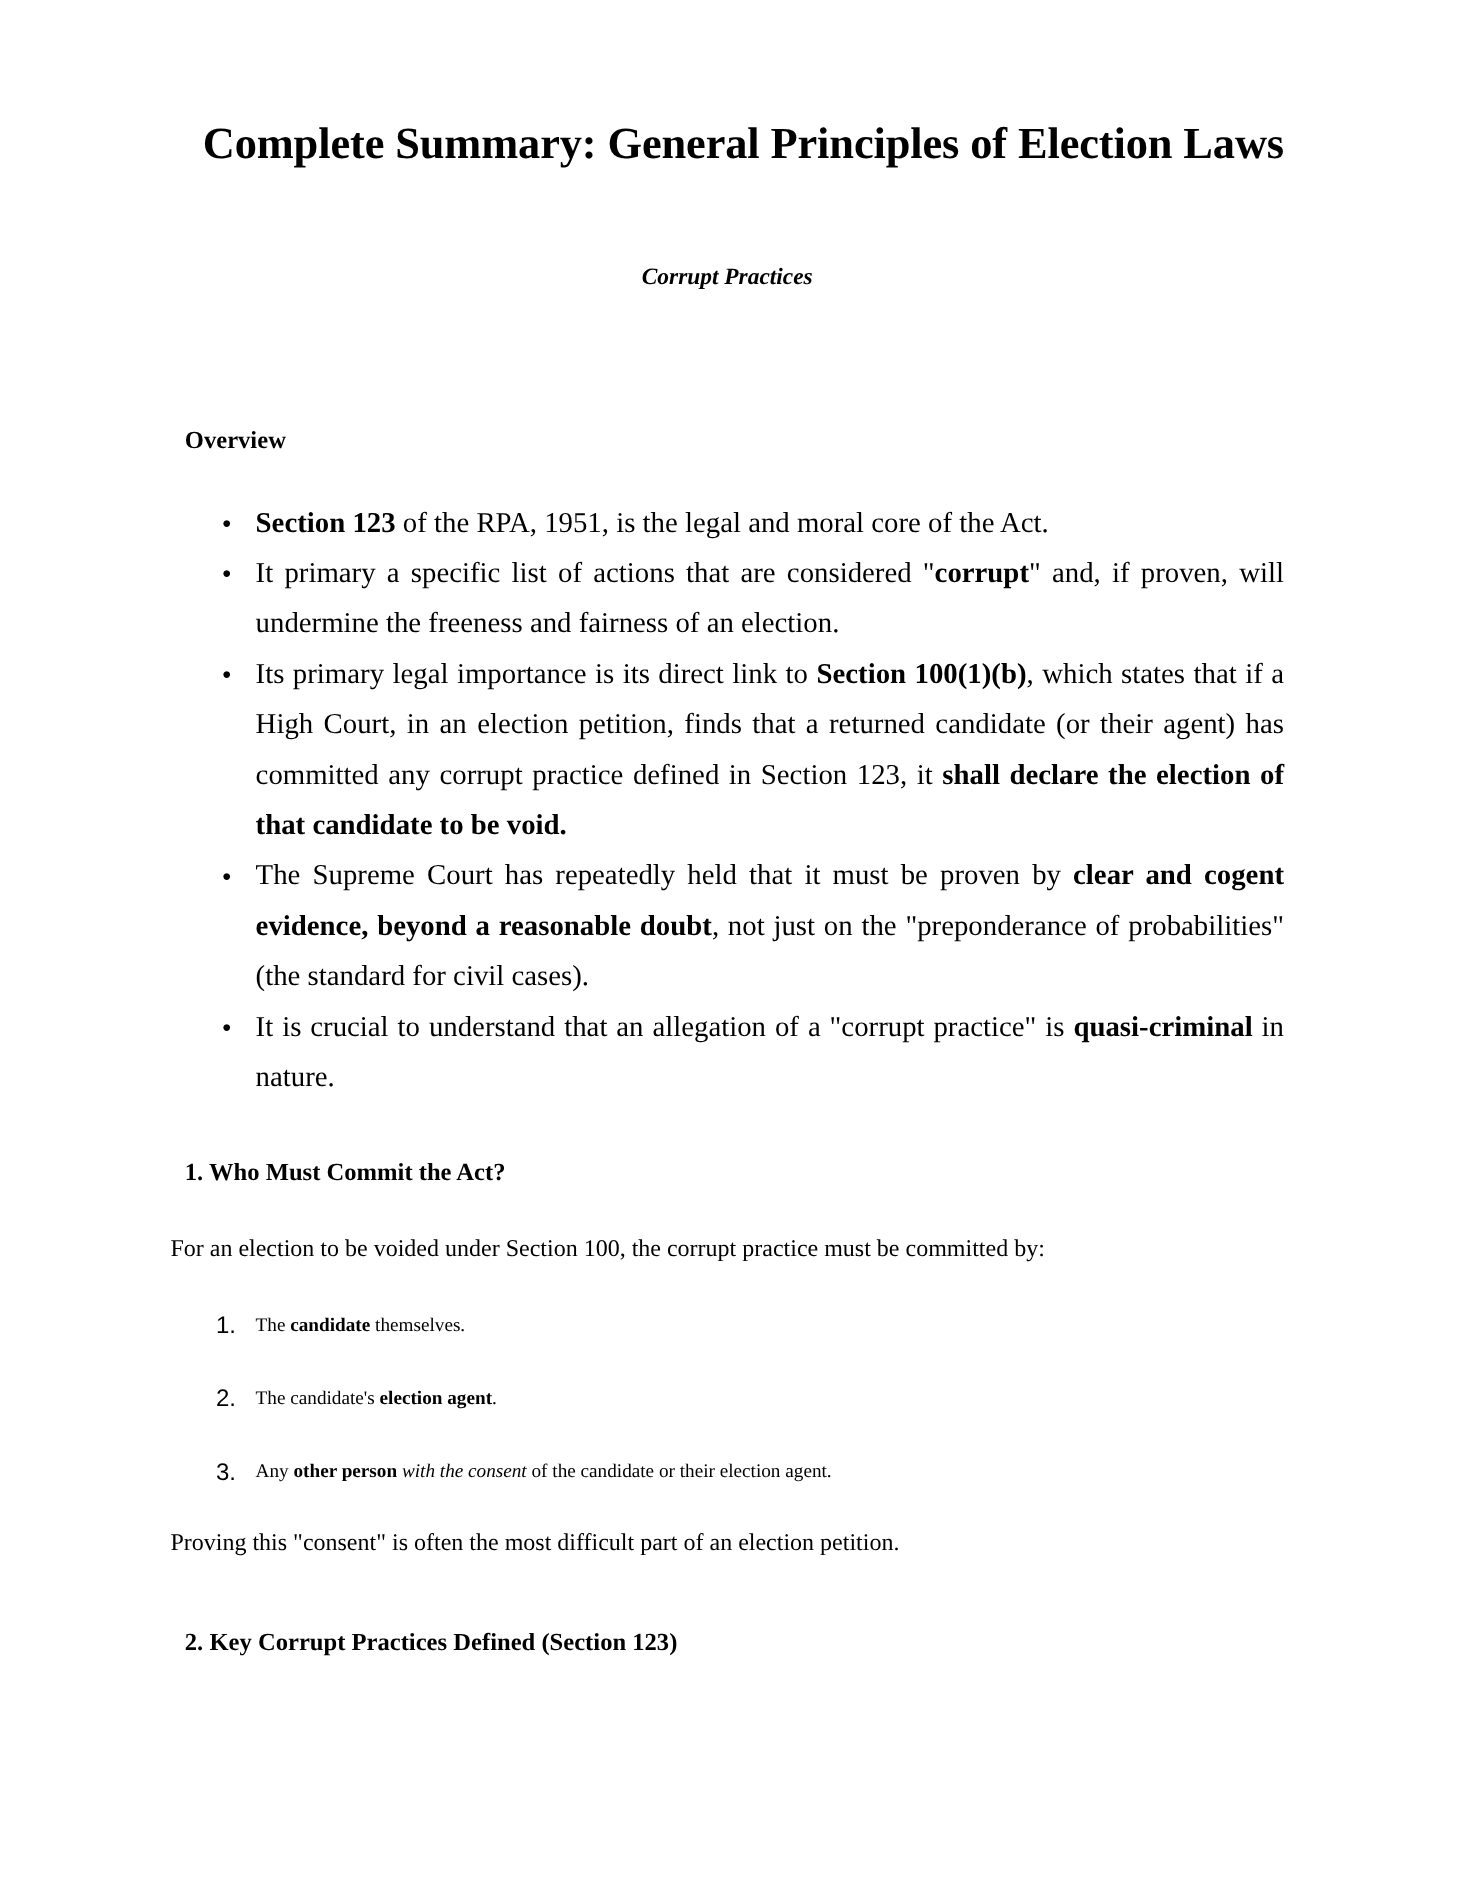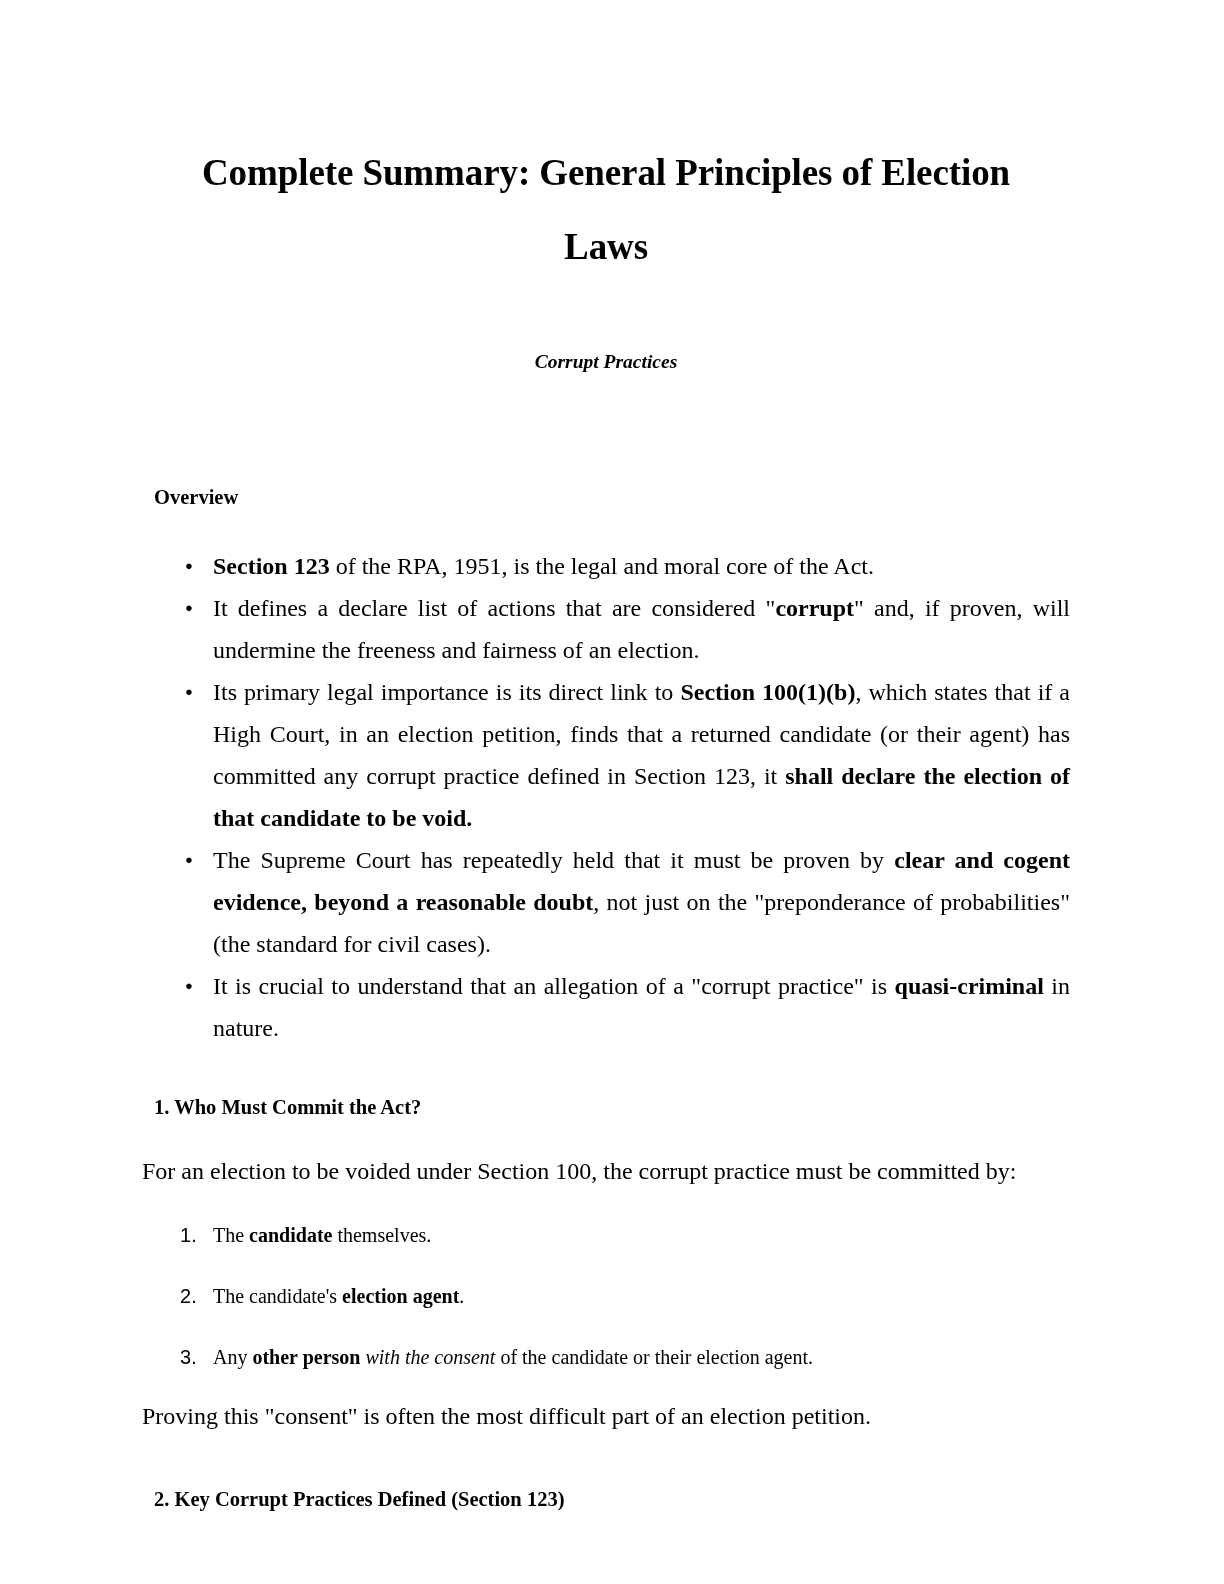--- a/index.html
+++ b/index.html
@@ -17,26 +17,26 @@
   .page {
     position: relative;
     width: 1224px;
     height: 1584px;
     background: #ffffff;
     box-sizing: border-box;
     padding: 0 154px 0 142px;
     overflow: hidden;
   }
   .doc-title {
-    margin: 16px;
-    padding-top: 120px;
+    margin: 0;
+    padding-top: 84px;
     font-size: 37px;
     font-weight: bold;
     line-height: 74px;
-    text-align: center;
+    text-align: right;
     letter-spacing: -0.1px;
   }
   .doc-subtitle {
     margin: 12px;
     padding-top: 49px;
     font-size: 19.5px;
     font-weight: bold;
     font-style: italic;
     text-align: center;
     line-height: 26px;
@@ -70,39 +70,39 @@
     content: "\25CF";
     position: absolute;
     left: 43px;
     top: 0;
     font-size: 13px;
     line-height: 42px;
   }
 
   p.body-text {
     margin: 0;
-    font-size: 24px;
+    font-size: 20px;
     line-height: 42px;
     text-align: left;
   }
   #intro-paragraph   { padding-top: 17px; }
   #consent-paragraph { padding-top: 17px; }
 
   ol.numbered-list {
     list-style: none;
     counter-reset: numitem;
     margin: 0;
     padding: 22px 0 0 0;
   }
   ol.numbered-list > li {
     position: relative;
     counter-increment: numitem;
     padding-left: 71px;
     margin: 0 0 19px 0;
-    font-size: 20px;
+    font-size: 16px;
     line-height: 42px;
     text-align: left;
   }
   ol.numbered-list > li:last-child { margin-bottom: 0; }
   ol.numbered-list > li::before {
     content: counter(numitem) ".";
     position: absolute;
     left: 38px;
     top: 0;
     font-family: "Liberation Sans", "DejaVu Sans", sans-serif;
@@ -119,21 +119,21 @@
 <div class="page">
 
   <h1 class="doc-title">Complete Summary: General Principles of Election Laws</h1>
 
   <div class="doc-subtitle">Corrupt Practices</div>
 
   <h2 class="section-heading" id="overview-heading">Overview</h2>
 
   <ul class="bullet-list">
       <li><b>Section 123</b><span> of the RPA, 1951, is the legal and moral core of the Act.</span></li>
-      <li><span>It defines a declare list of actions that are considered "</span><b>corrupt</b><span>" and, if proven, will undermine the freeness and fairness of an election.</span></li>
+      <li><span>It primary a specific list of actions that are considered "</span><b>corrupt</b><span>" and, if proven, will undermine the freeness and fairness of an election.</span></li>
       <li><span>Its primary legal importance is its direct link to </span><b>Section 100(1)(b)</b><span>, which states that if a High Court, in an election petition, finds that a returned candidate (or their agent) has committed any corrupt practice defined in Section 123, it </span><b>shall declare the election of that candidate to be void.</b></li>
       <li><span>The Supreme Court has repeatedly held that it must be proven by </span><b>clear and cogent evidence, beyond a reasonable doubt</b><span>, not just on the "preponderance of probabilities" (the standard for civil cases).</span></li>
       <li><span>It is crucial to understand that an allegation of a "corrupt practice" is </span><b>quasi-criminal</b><span> in nature.</span></li>
     </ul>
 
   <h2 class="section-heading" id="heading-who">1. Who Must Commit the Act?</h2>
 
   <p class="body-text" id="intro-paragraph">For an election to be voided under Section 100, the corrupt practice must be committed by:</p>
 
   <ol class="numbered-list">

